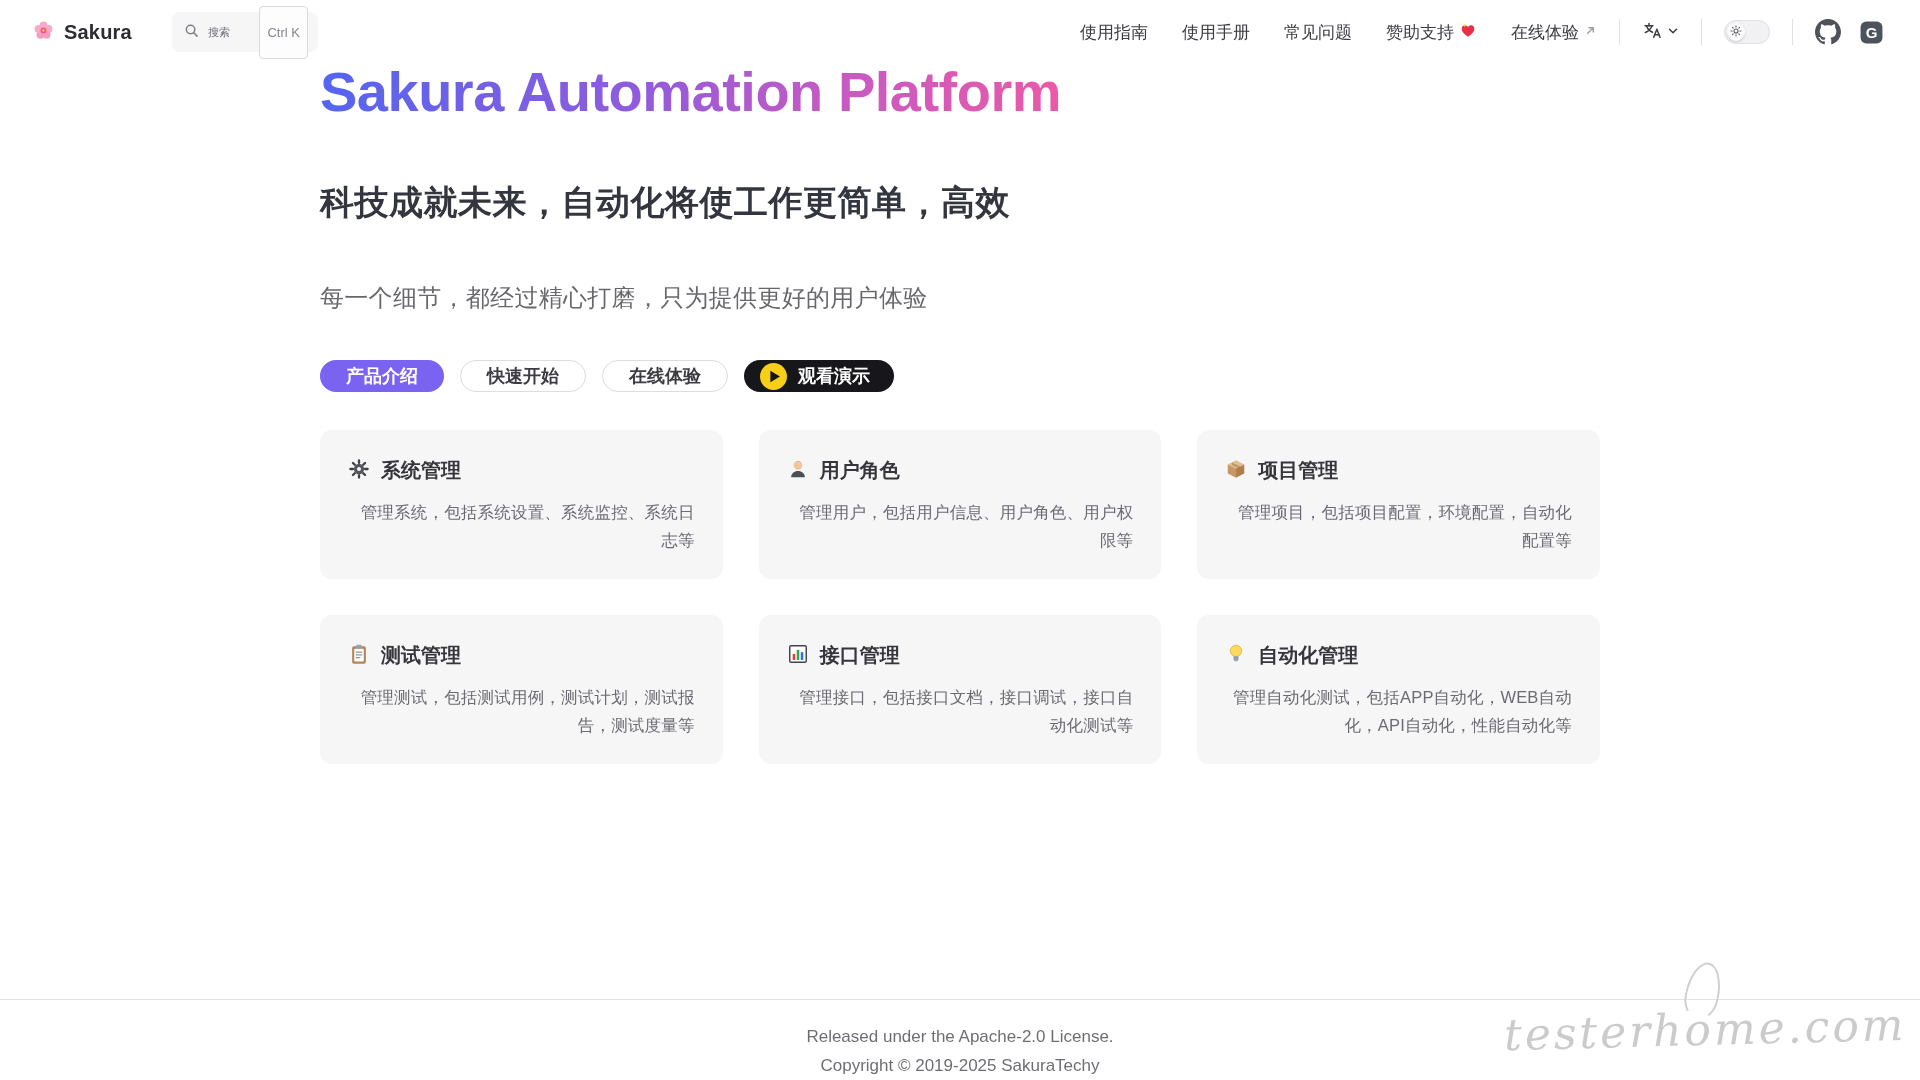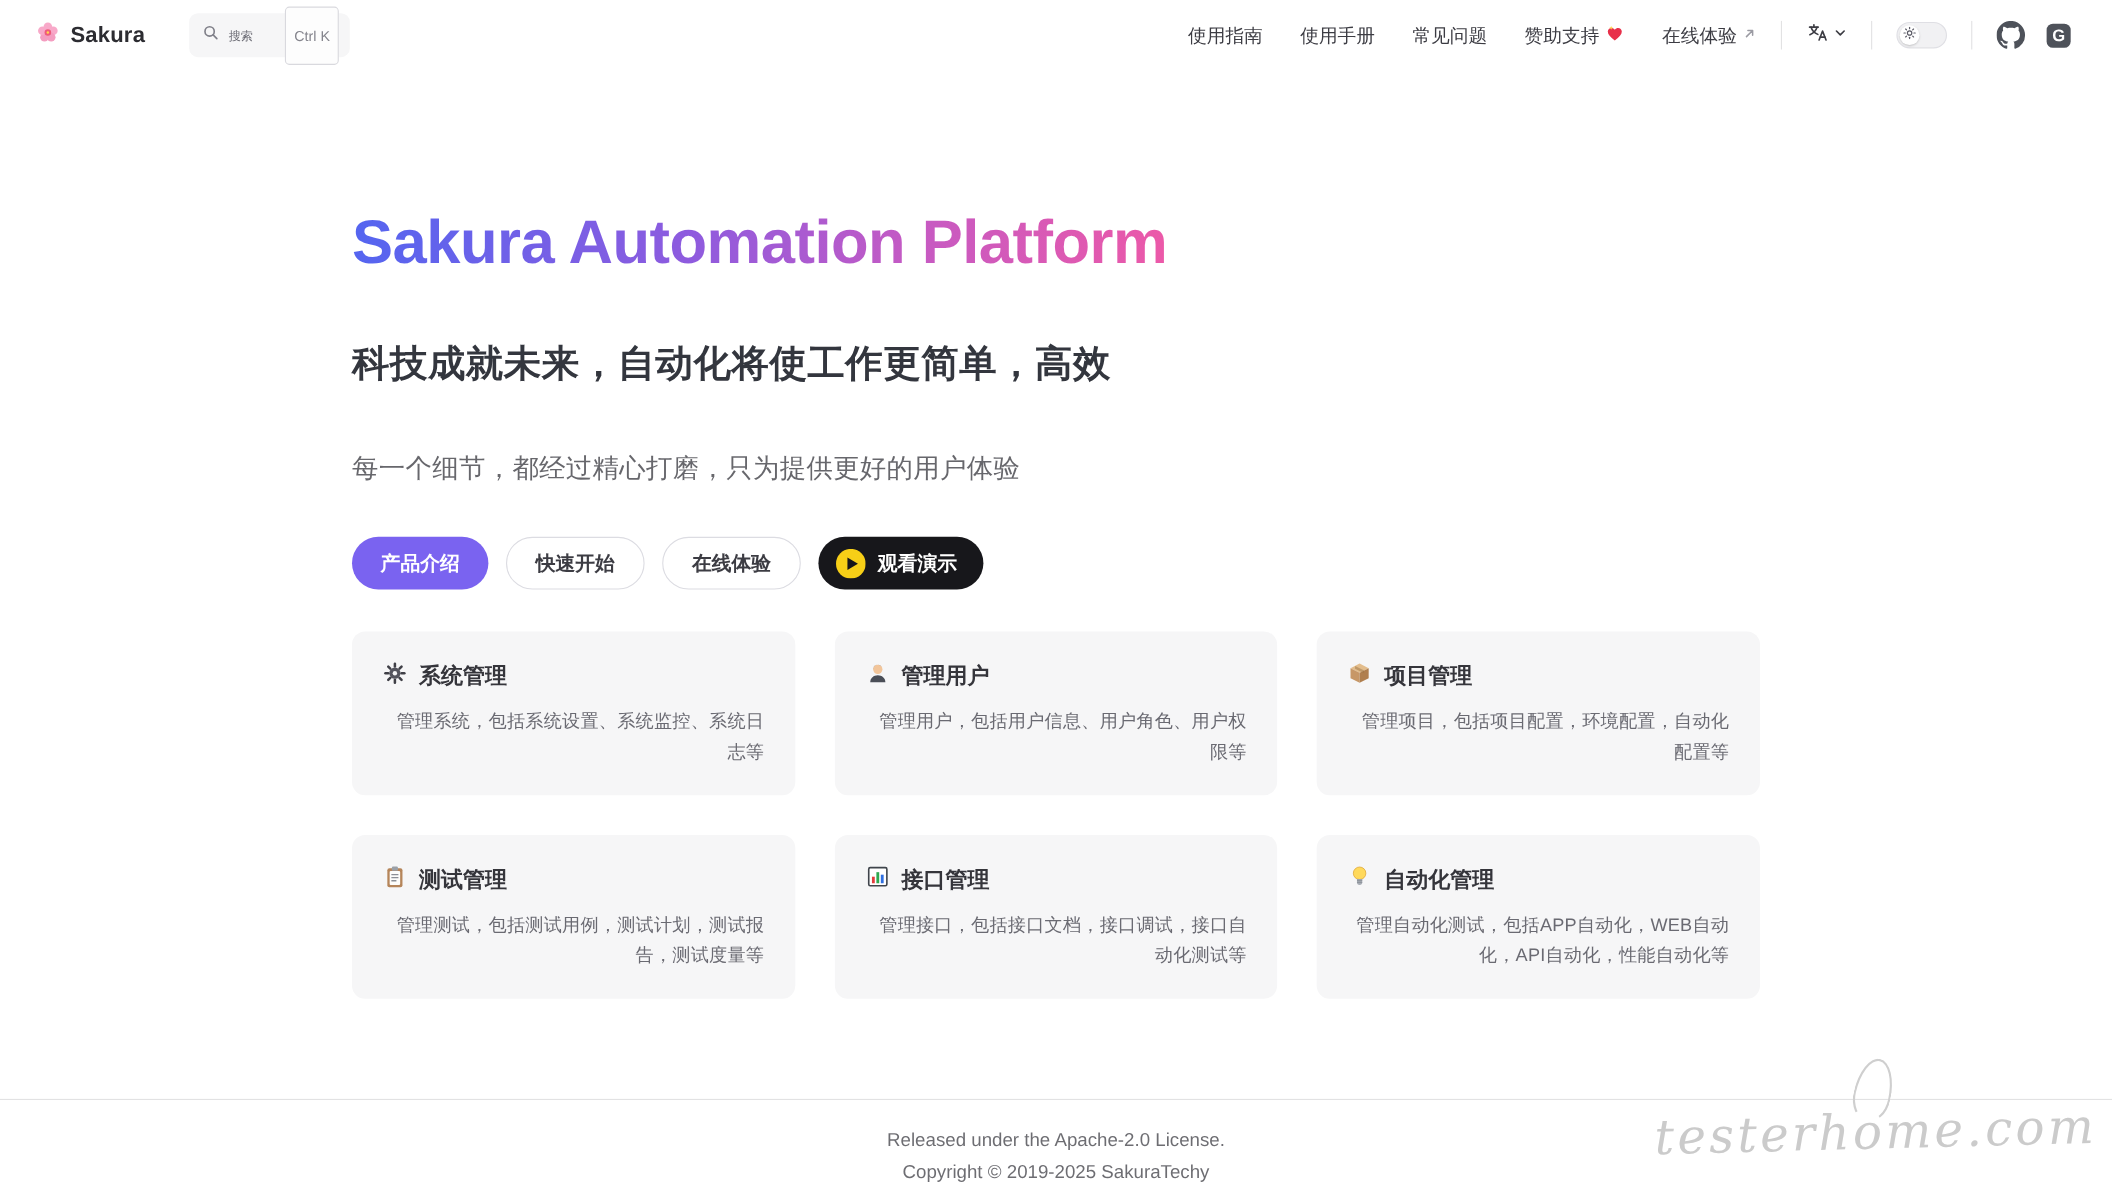--- a/index.html
+++ b/index.html
@@ -26,28 +26,28 @@
   .lang { display:flex; align-items:center; gap:4px; cursor:pointer; }
   .toggle { width:46px; height:24px; background:#f1f1f3; border:1px solid #dfdfe4;
       border-radius:12px; position:relative; cursor:pointer; }
   .knob { position:absolute; top:2px; left:2px; width:18px; height:18px; background:#fff;
       border-radius:50%; box-shadow:0 1px 2px rgba(0,0,0,.18); display:flex; align-items:center; justify-content:center; }
   .social { display:flex; align-items:center; gap:18px; }
   .social svg { display:block; cursor:pointer; }
 
   
   .container { width:1280px; margin:0 auto; }
-  .hero-title { margin-top:128px; font-size:56px; font-weight:700; letter-spacing:-.5px; line-height:1;
+  .hero-title { font-size:56px; font-weight:700; letter-spacing:-.5px; line-height:1;
       display:inline-block;
       background:linear-gradient(92deg,#5465f0 0%,#8f5bde 42%,#c45ac4 68%,#ec59a8 100%);
       -webkit-background-clip:text; background-clip:text; color:transparent; }
   .hero-tagline { margin-top:60px; font-size:34px; font-weight:700; color:#33363e; letter-spacing:.5px; }
   .hero-subtitle { margin-top:56px; font-size:24px; font-weight:500; color:rgba(60,60,67,.78); letter-spacing:.3px; }
   .btn-row { margin-top:46px; display:flex; align-items:center; gap:16px; }
-  .btn { height:48px; display:inline-flex; align-items:center; justify-content:center;
+  .btn { height:32px; display:inline-flex; align-items:center; justify-content:center;
       padding:0 26px; border-radius:24px; font-size:18px; font-weight:600; cursor:pointer; white-space:nowrap; }
   .btn-brand { background:#7a63f0; color:#fff; border:none; }
   .btn-alt { background:#fff; color:#3c3c43; border:1px solid #dcdce2; }
   .btn-dark { background:#17171b; color:#fff; border:none; gap:11px; padding:0 24px 0 16px; }
 
   
   .grid { margin-top:38px; display:grid; grid-template-columns:repeat(3,1fr); gap:36px; }
   .card { background:#f6f6f7; border-radius:12px; padding:27px 28px 25px; cursor:pointer; }
   .card-head { display:flex; align-items:center; gap:11px; }
   .card-title { font-size:20px; font-weight:700; color:#35353b; }
@@ -243,21 +243,21 @@
 
       <div class="card">
         <div class="card-head">
           <span>
             <svg width="22" height="22" viewBox="0 0 24 24">
               <path d="M4.5 21c0-4.2 3.4-6.9 7.5-6.9s7.5 2.7 7.5 6.9z" fill="#4a4e57"></path>
               <circle cx="12" cy="8.2" r="4.6" fill="#f2c59a"></circle>
               <path d="M7.4 8.2a4.6 4.6 0 0 1 9.2 0c0-1.6-.8-4.5-4.6-4.5s-4.6 2.9-4.6 4.5z" fill="#3c3f45"></path>
             </svg>
           </span>
-          <span class="card-title">管理用户</span>
+          <span class="card-title">用户角色</span>
         </div>
         <div class="card-desc">管理用户，包括用户信息、用户角色、用户权限等</div>
       </div>
 
       <div class="card">
         <div class="card-head">
           <span>
             <svg width="22" height="22" viewBox="0 0 24 24">
               <polygon points="12,2.5 21,7 12,11.5 3,7" fill="#e3bd8c"></polygon>
               <polygon points="3,7 12,11.5 12,21.5 3,17" fill="#c79767"></polygon>

